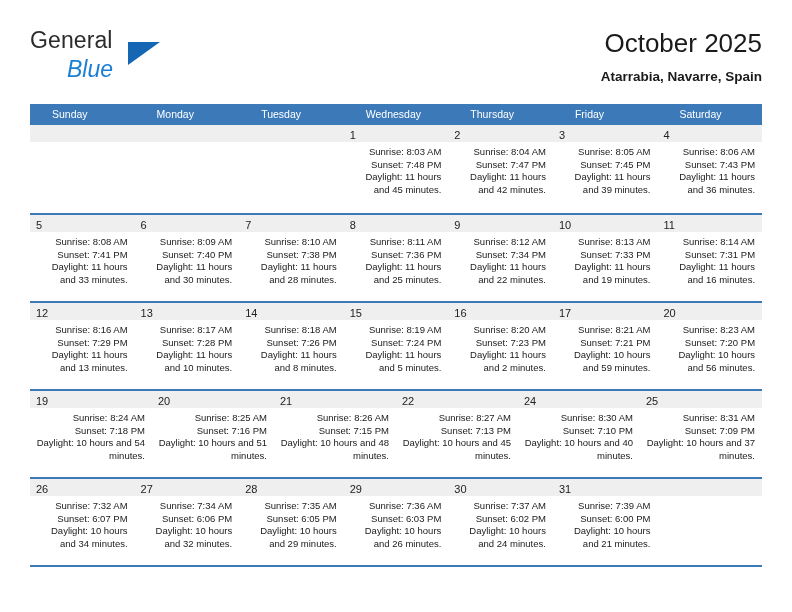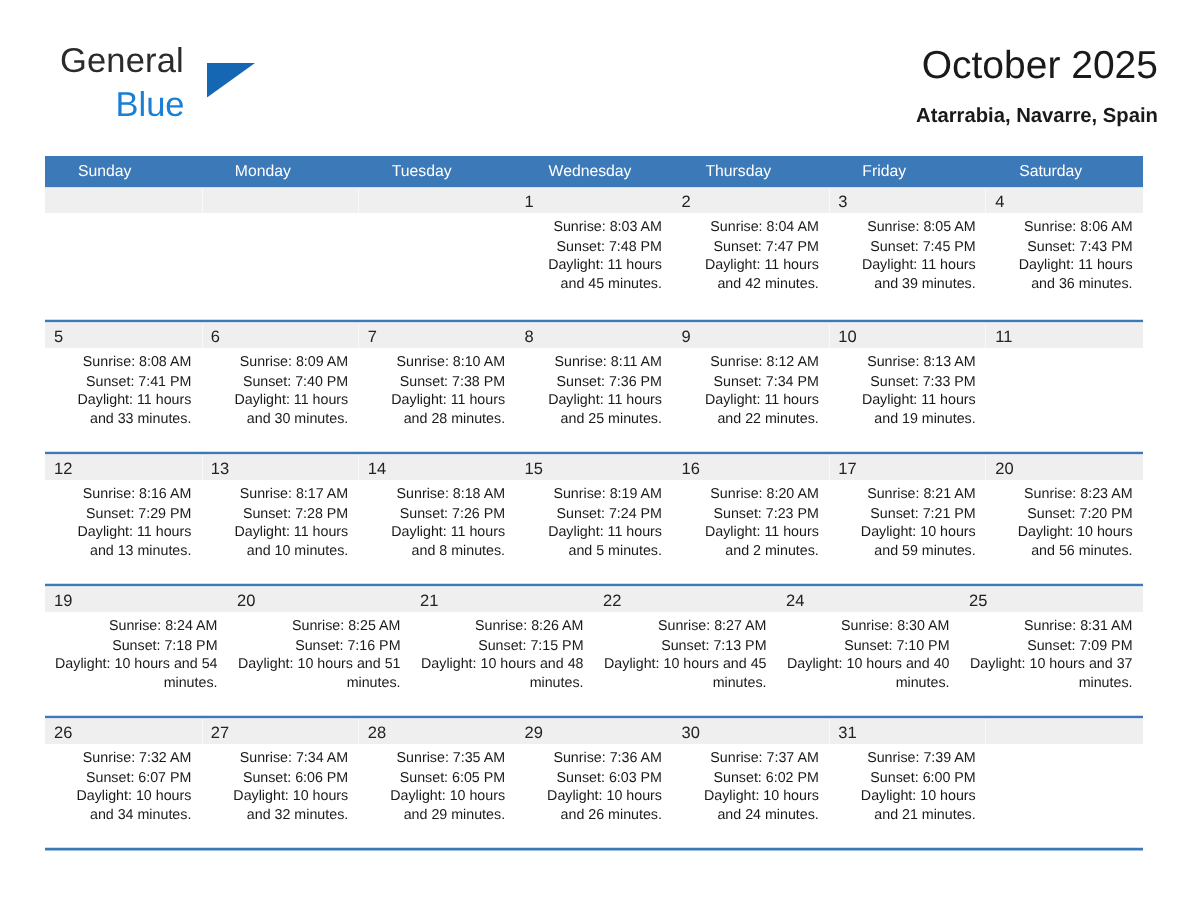--- a/index.html
+++ b/index.html
@@ -17,21 +17,21 @@
   .page {
     position: relative;
     width: 792px;
     height: 612px;
     box-sizing: border-box;
   }
 
   
   .header {
     position: absolute;
-    left: 40px;
+    left: 30px;
     top: 26px;
     width: 732px;
     height: 72px;
   }
   .brand {
     position: absolute;
     left: 0;
     top: 0;
     width: 240px;
     height: 64px;
@@ -57,20 +57,21 @@
     overflow: hidden;
   }
   .tri-wrap svg { display: block; }
   .brand-blue {
     position: absolute;
     left: 37px;
     top: 30px;
     font-size: 23px;
     color: #1b7fd4;
     line-height: 26px;
+    font-style: italic;
   }
 
   .title-block {
     position: absolute;
     right: 0;
     top: 0;
     text-align: right;
     width: 460px;
   }
   .cal-title {
@@ -295,20 +296,25 @@
           <div class="cell">
             <div class="daynum-band"><span class="daynum">10</span></div>
             <div class="cell-body">
               <div>Sunrise: 8:13 AM</div>
               <div>Sunset: 7:33 PM</div>
               <div>Daylight: 11 hours and 19 minutes.</div>
             </div>
           </div>
           <div class="cell">
             <div class="daynum-band"><span class="daynum">11</span></div>
+            <div class="cell-body">
+              <div>Sunrise: 8:14 AM</div>
+              <div>Sunset: 7:31 PM</div>
+              <div>Daylight: 11 hours and 16 minutes.</div>
+            </div>
           </div>
         </div>
         <div class="week">
           <div class="cell">
             <div class="daynum-band"><span class="daynum">12</span></div>
             <div class="cell-body">
               <div>Sunrise: 8:16 AM</div>
               <div>Sunset: 7:29 PM</div>
               <div>Daylight: 11 hours and 13 minutes.</div>
             </div>

